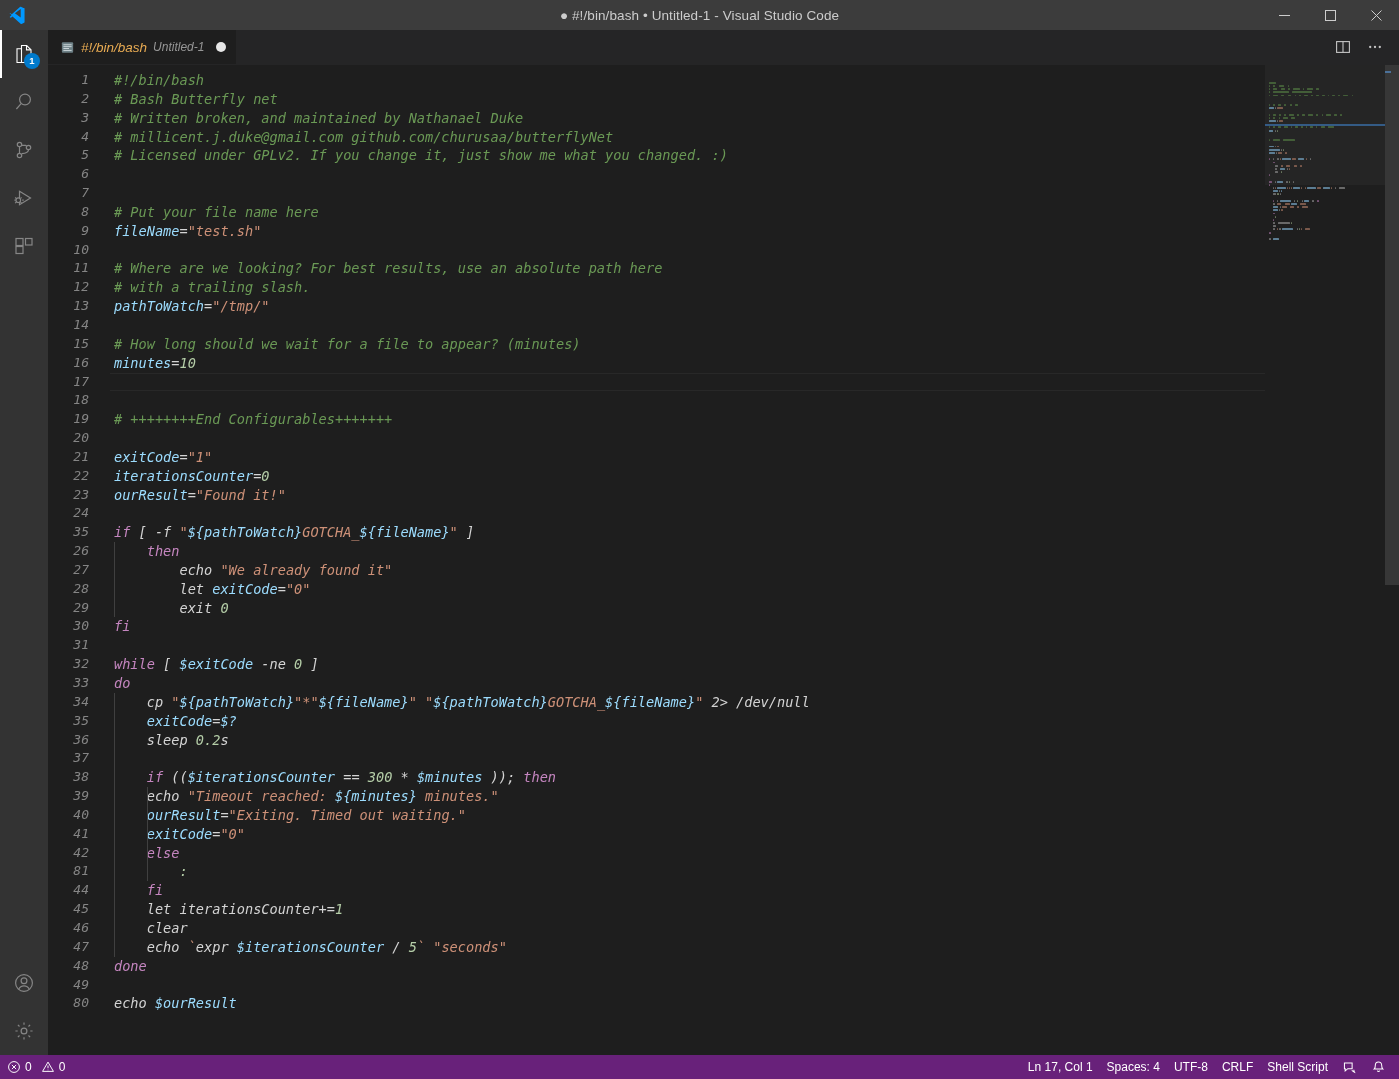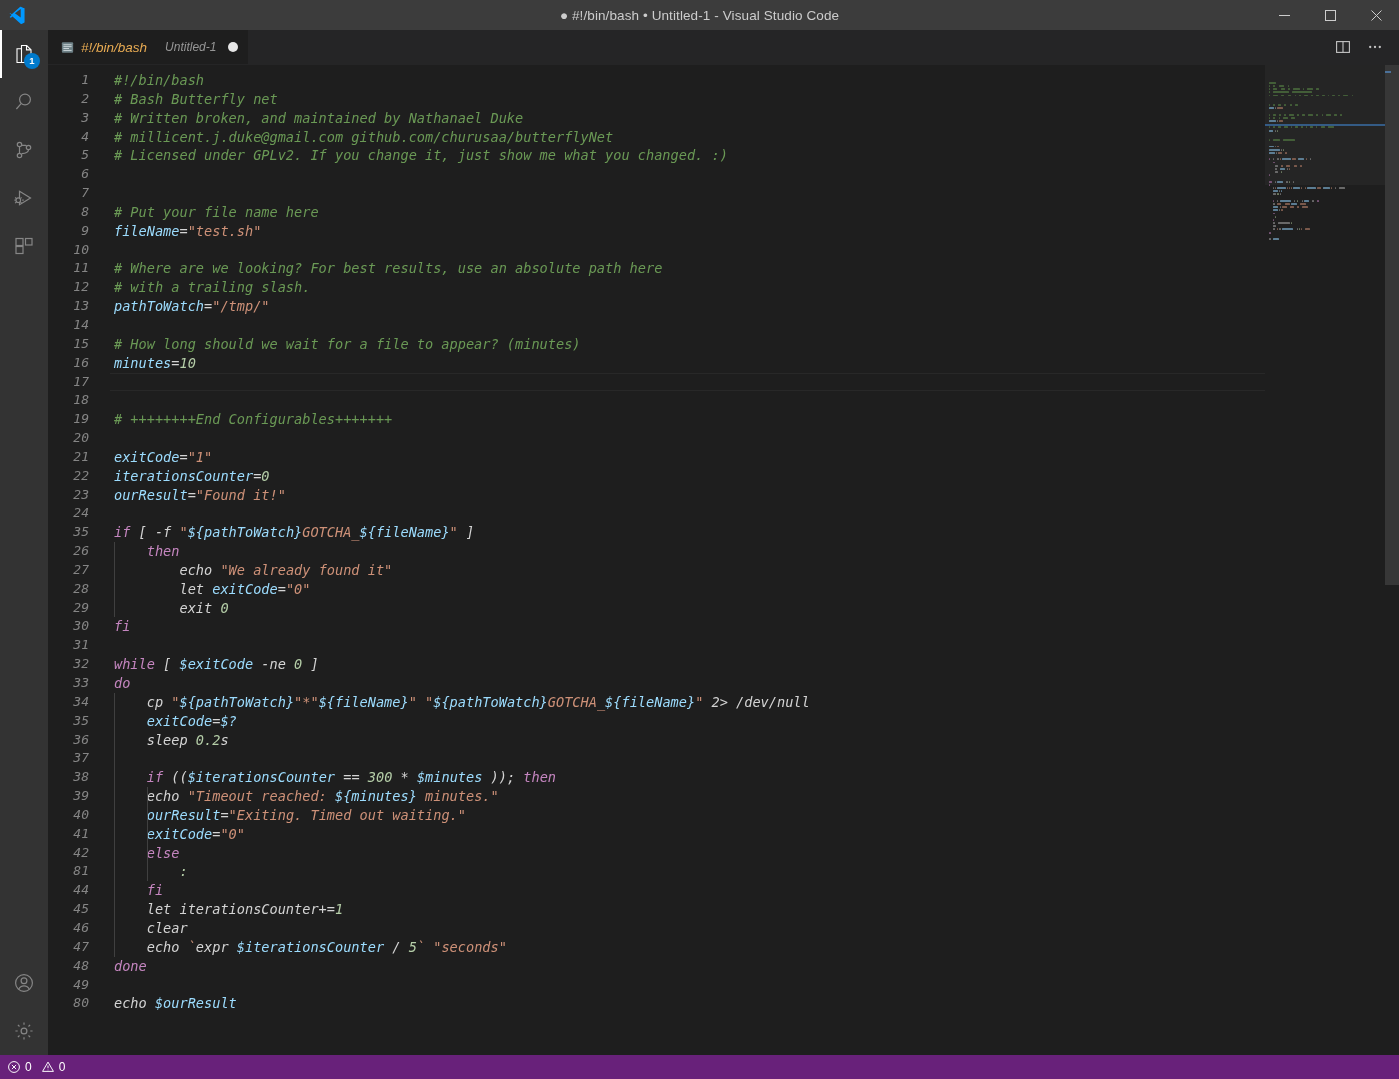--- a/index.html
+++ b/index.html
@@ -88,21 +88,21 @@
     font-size:13px;
     border-right:1px solid #252526;
     position:relative;
     max-width:300px;
   }
   .tab:before{
     content:""; position:absolute; left:0; right:0; top:0; height:1px; background:#1e1e1e;
   }
   .file-icon{ width:16px; height:16px; display:flex; align-items:center; justify-content:center; }
   .tab-label{ color:#e8ab53; font-size:13.5px; white-space:nowrap; }
-  .tab-desc{ color:#969696; font-size:12px; margin-left:12px; white-space:nowrap; }
+  .tab-desc{ color:#969696; font-size:12px; margin-left:0; white-space:nowrap; }
   .dirty-dot{
     width:10px; height:10px; border-radius:50%;
     background:#e7e7e7; margin-left:6px; flex:0 0 10px;
   }
   .tabs-actions{ margin-left:auto; display:flex; align-items:center; padding-right:10px; gap:4px; }
   .tab-action{
     width:28px; height:28px; display:flex; align-items:center; justify-content:center;
     color:#c5c5c5;
   }
 
@@ -449,13 +449,32 @@
           <path d="M5.6 5.6l4.8 4.8M10.4 5.6l-4.8 4.8"></path>
       </svg>
       <span>0</span>
       <svg width="14" height="14" viewBox="0 0 16 16" fill="none" stroke="currentColor" stroke-width="1.1" style="margin-left:5px">
         <path d="M8 2.4 14.2 13H1.8z"></path>
           <path d="M8 6.3v3.1M8 11.1v.6"></path>
       </svg>
       <span>0</span>
     </div>
   </div>
+  <div class="sb-right">
+    <div class="sb-item">Ln 17, Col 1</div>
+    <div class="sb-item">Spaces: 4</div>
+    <div class="sb-item">UTF-8</div>
+    <div class="sb-item">CRLF</div>
+    <div class="sb-item">Shell Script</div>
+    <div class="sb-item">
+      <svg width="15" height="15" viewBox="0 0 16 16" fill="none" stroke="currentColor" stroke-width="1.1">
+        <path d="M2.6 3.2h8.2v6.1H6.2L3.4 11.6V9.3H2.6z"></path>
+        <path d="M10.4 11.1c1 .9 1.9 1.5 2.9 1.9-.5-.8-.7-1.6-.7-2.5"></path>
+      </svg>
+    </div>
+    <div class="sb-item">
+      <svg width="15" height="15" viewBox="0 0 16 16" fill="none" stroke="currentColor" stroke-width="1.1">
+        <path d="M8 2.1c-2 0-3.4 1.5-3.4 3.5 0 3.1-1.1 4-1.1 4h9s-1.1-.9-1.1-4c0-2-1.4-3.5-3.4-3.5z"></path>
+        <path d="M6.8 11.4a1.25 1.25 0 0 0 2.4 0"></path>
+      </svg>
+    </div>
+  </div>
 </div>
 
 </body></html>

